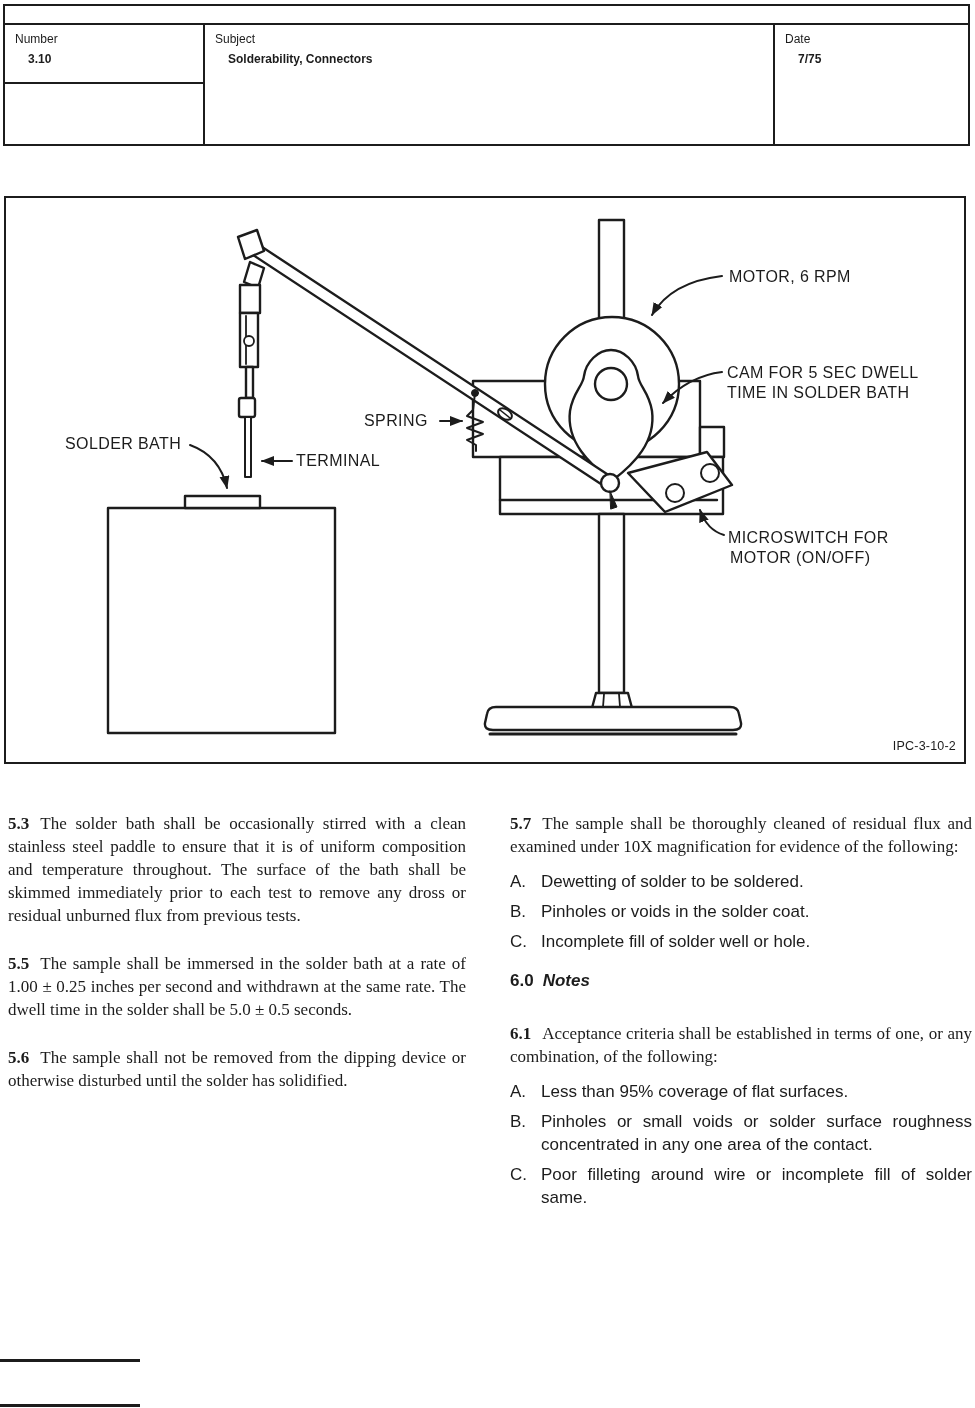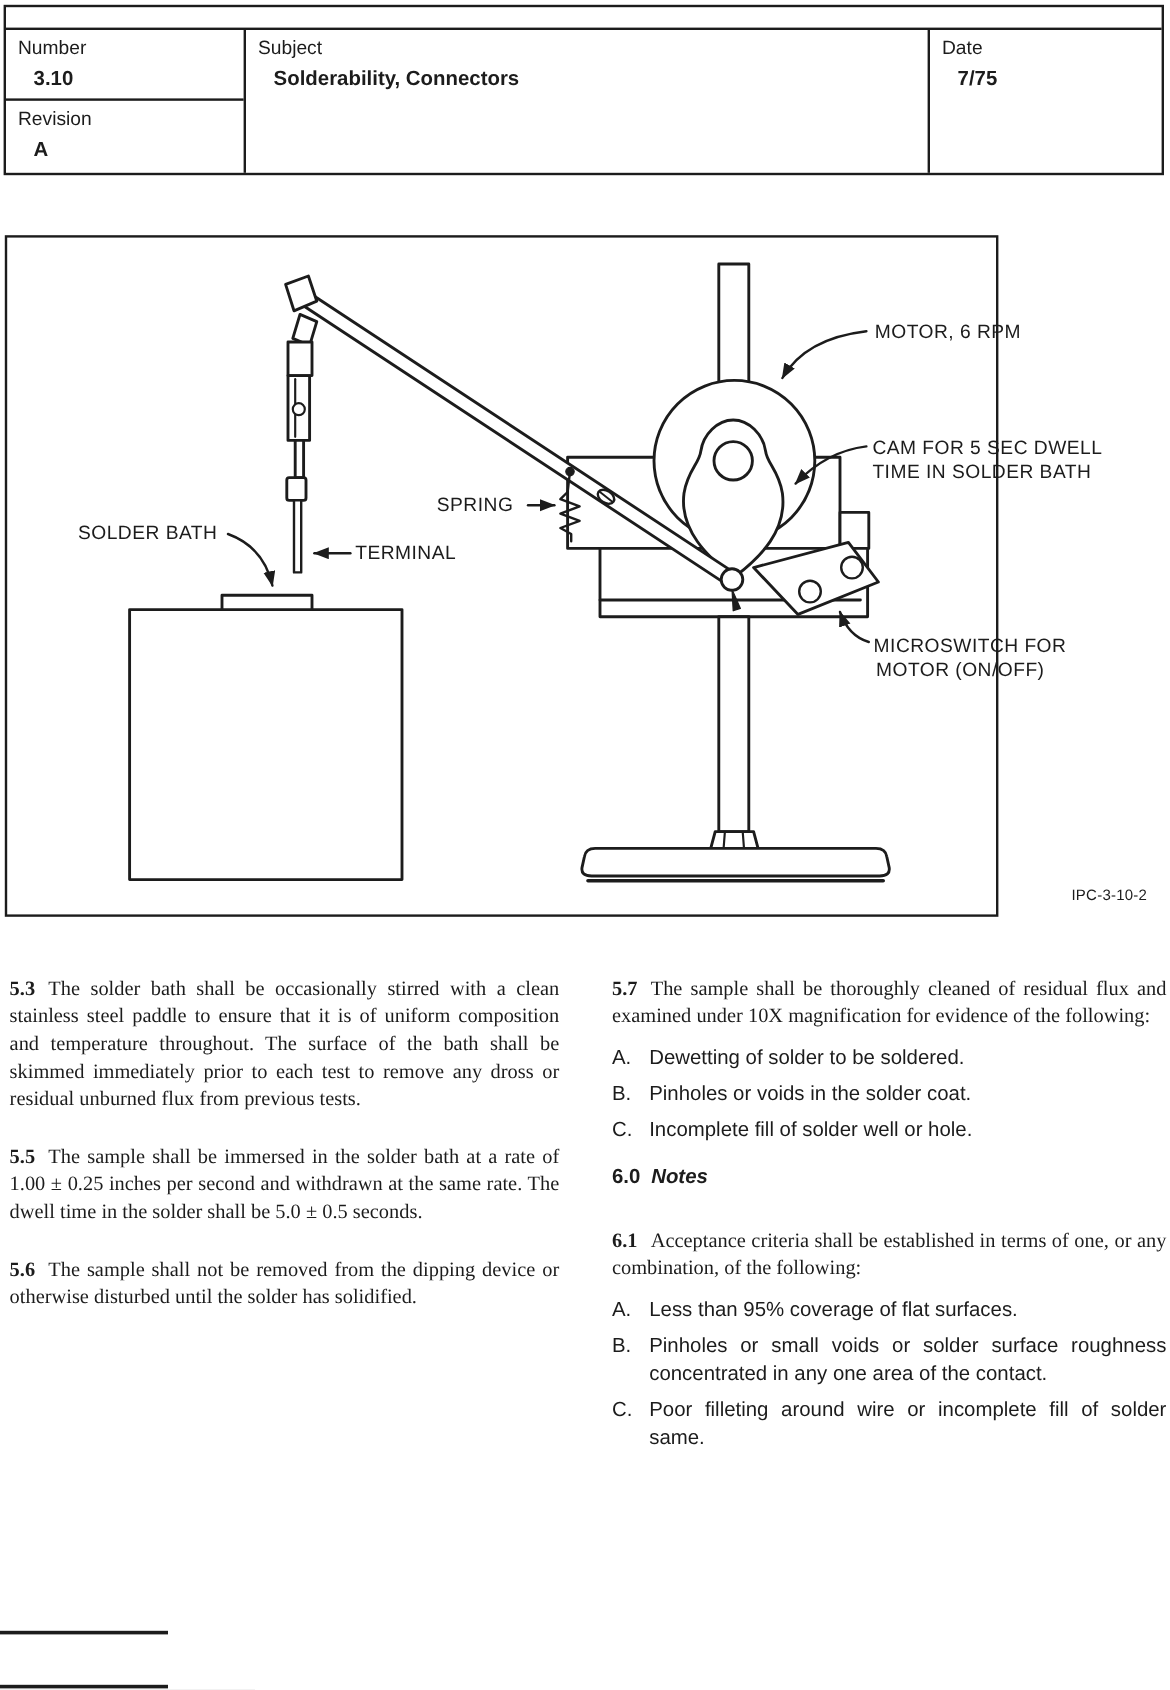--- a/index.html
+++ b/index.html
@@ -14,25 +14,25 @@
     position:absolute; left:3px; top:4px; width:963px; height:138px;
     border:2px solid #1c1c1c;
   }
   .hdr-topband { height:17px; border-bottom:2px solid #1c1c1c; }
   .hdr-row { display:flex; height:calc(100% - 19px); }
   .hdr-col1 { width:198px; border-right:2px solid #1c1c1c; display:flex; flex-direction:column; }
   .hdr-numcell { height:57px; border-bottom:2px solid #1c1c1c; }
   .hdr-revcell { flex:1; }
   .hdr-col2 { flex:1; }
   .hdr-col3 { width:193px; border-left:2px solid #1c1c1c; }
-  .hdr-label { font-size:16px; padding:7px 0 0 10px; }
-  .hdr-value { font-size:17px; font-weight:bold; padding:6px 0 0 23px; }
+  .hdr-label { font-size:12px; padding:7px 0 0 10px; }
+  .hdr-value { font-size:12px; font-weight:bold; padding:6px 0 0 23px; }
   
   .figbox {
-    position:absolute; left:4px; top:196px; width:828px; height:568px;
+    position:absolute; left:4px; top:196px; width:962px; height:568px;
     border:2px solid #1c1c1c; box-sizing:border-box;
   }
   .figbox svg { position:absolute; left:0; top:0; }
   .figlabel {
     font-size:16px; letter-spacing:0.4px; fill:#1c1c1c;
     font-family:"Liberation Sans", sans-serif;
   }
   .figid { font-size:12.5px; letter-spacing:0.2px; fill:#1c1c1c;
     font-family:"Liberation Sans", sans-serif; }
   
@@ -58,24 +58,20 @@
 <div id="page">
 
   <div class="hdr">
     <div class="hdr-topband"></div>
     <div class="hdr-row">
       <div class="hdr-col1">
         <div class="hdr-numcell">
           <div class="hdr-label">Number</div>
           <div class="hdr-value">3.10</div>
         </div>
-        <div class="hdr-revcell">
-          <div class="hdr-label">Revision</div>
-          <div class="hdr-value">A</div>
-        </div>
       </div>
       <div class="hdr-col2">
         <div class="hdr-label">Subject</div>
         <div class="hdr-value">Solderability, Connectors</div>
       </div>
       <div class="hdr-col3">
         <div class="hdr-label">Date</div>
         <div class="hdr-value">7/75</div>
       </div>
     </div>

